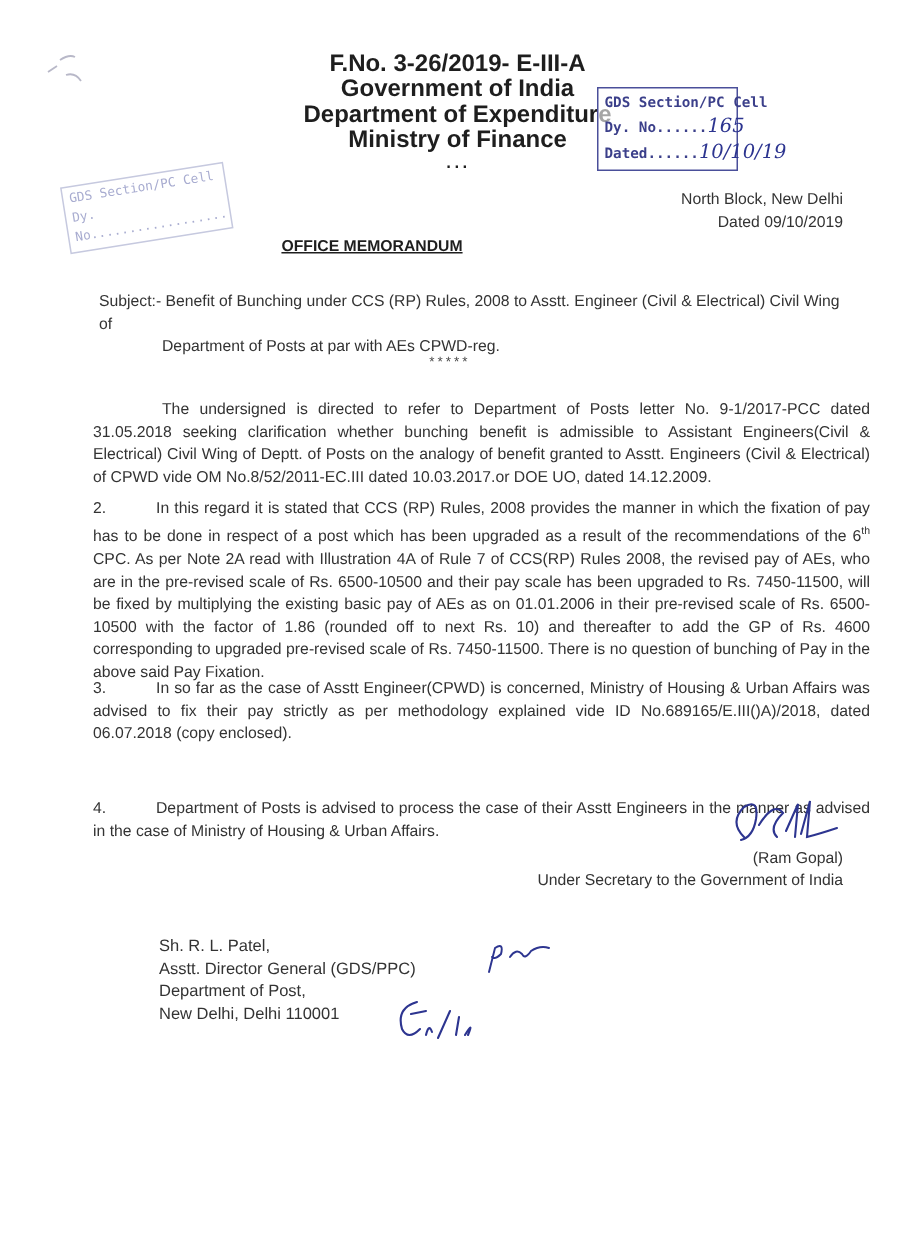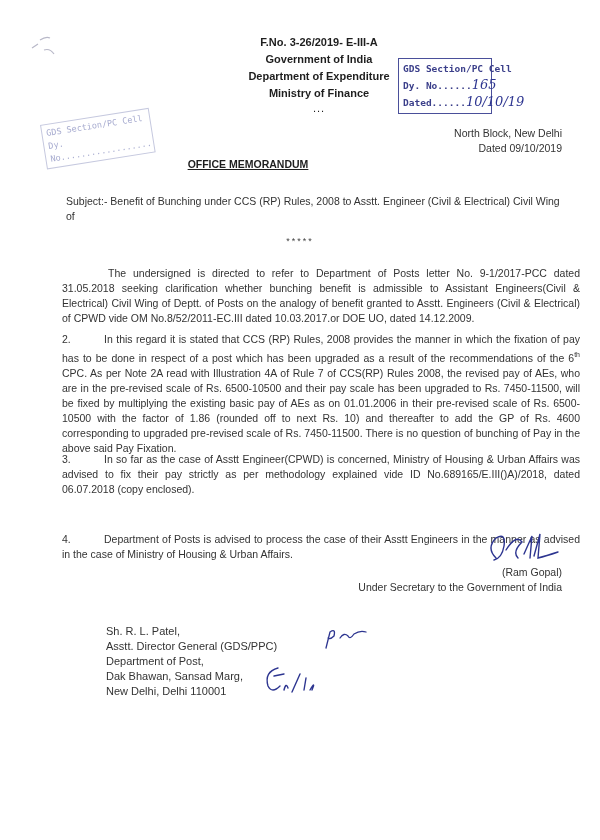--- a/index.html
+++ b/index.html
@@ -1,21 +1,21 @@
 <!DOCTYPE html>
 <html><head>
   <meta charset="utf-8">
   <style>
     html, body { margin: 0; padding: 0; }
     body {
       width: 600px; height: 840px; background: #ffffff; position: relative; overflow: hidden;
       font-family: "Liberation Sans", sans-serif; color: #2a2a2a;
     }
     .abs { position: absolute; }
-    .header { left: 214px; top: 34px; width: 210px; text-align: center; font-weight: bold; font-size: 11px; line-height: 17px; color: #1e1e1e; }
+    .header { left: 200px; top: 34px; width: 210px; text-align: center; font-weight: bold; font-size: 16px; line-height: 17px; color: #1e1e1e; }
     .header .dots { font-weight: normal; line-height: 12px; letter-spacing: 1px; }
     .stamp-right {
       left: 398px; top: 58px; width: 84px; border: 1.5px solid #4a4f9a; padding: 2px 4px;
       font-family: "DejaVu Sans Mono", monospace; font-size: 9.5px; color: #3b3f8a; font-weight: bold; line-height: 16px;
       background: rgba(255,255,255,0.6);
     }
     .stamp-right .row { white-space: nowrap; }
     .hand { font-family: "DejaVu Serif", serif; font-style: italic; color: #2d3590; font-weight: normal; font-size: 13px; }
     .stamp-left {
       left: 40px; top: 125px; width: 100px; border: 1px solid #c6c9df; padding: 2px 4px;
@@ -74,20 +74,21 @@
 
 <div class="abs place">
   <div>North Block, New Delhi</div>
   <div>Dated   09/10/2019</div>
 </div>
 
 <div class="abs title">OFFICE MEMORANDUM</div>
 
 <div class="abs subject">
   <span class="lbl">Subject:-</span><span> Benefit of Bunching under CCS (RP) Rules, 2008 to Asstt. Engineer (Civil &amp; Electrical) Civil Wing of</span>
+  <span class="cont">Department of Posts at par with AEs CPWD-reg.</span>
 </div>
 
 <div class="abs stars">*****</div>
 
 <div class="abs para p1">The undersigned is directed to refer to Department of Posts letter No. 9-1/2017-PCC dated 31.05.2018 seeking clarification whether bunching benefit is admissible to Assistant Engineers(Civil &amp; Electrical) Civil Wing of Deptt. of Posts on the analogy of benefit granted to Asstt. Engineers (Civil &amp; Electrical) of CPWD vide OM No.8/52/2011-EC.III dated 10.03.2017.or DOE UO, dated 14.12.2009.</div>
 
 <div class="abs para p2">
   <span class="num">2.</span><span>In this regard it is stated that CCS (RP) Rules, 2008 provides the manner in which the fixation of pay has to be done in respect of a post which has been upgraded as a result of the recommendations of the 6</span><sup>th</sup><span> CPC. As per Note 2A read with Illustration 4A of Rule 7 of CCS(RP) Rules 2008, the revised pay of AEs, who are in the pre-revised scale of Rs. 6500-10500 and their pay scale has been upgraded to Rs. 7450-11500, will be fixed by multiplying the existing basic pay of AEs as on 01.01.2006 in their pre-revised scale of Rs. 6500-10500 with the factor of 1.86 (rounded off to next Rs. 10) and thereafter to add the GP of Rs. 4600 corresponding to upgraded pre-revised scale of Rs. 7450-11500. There is no question of bunching of Pay in the above said Pay Fixation.</span>
 </div>
 
@@ -105,21 +106,20 @@
 
 <div class="abs signer">
   <div>(Ram Gopal)</div>
   <div>Under Secretary to the Government of India</div>
 </div>
 
 <div class="abs addressee">
   <div>Sh. R. L. Patel,</div>
   <div>Asstt. Director General (GDS/PPC)</div>
   <div>Department of Post,</div>
-  <div>Dak Bhawan, Sansad Marg,</div>
   <div>New Delhi, Delhi 110001</div>
 </div>
 
 <svg class="abs initial1" viewBox="0 0 50 26">
   <path d="M6 24 L10 8 Q16 4 14 12 Q10 16 8 14 M20 14 Q24 8 28 12 Q30 16 34 10 Q40 6 46 8" stroke="#2d3590" stroke-width="1.3" fill="none" stroke-linecap="round"></path>
 </svg>
 
 <svg class="abs initial2" viewBox="0 0 60 34">
   <path d="M18 6 Q4 10 8 24 Q12 32 20 24 M14 14 L24 12 M24 28 Q26 20 28 26 M32 30 L40 12 M44 28 L46 16 M50 28 Q56 18 52 28" stroke="#2d3590" stroke-width="1.4" fill="none" stroke-linecap="round"></path>
 </svg>

